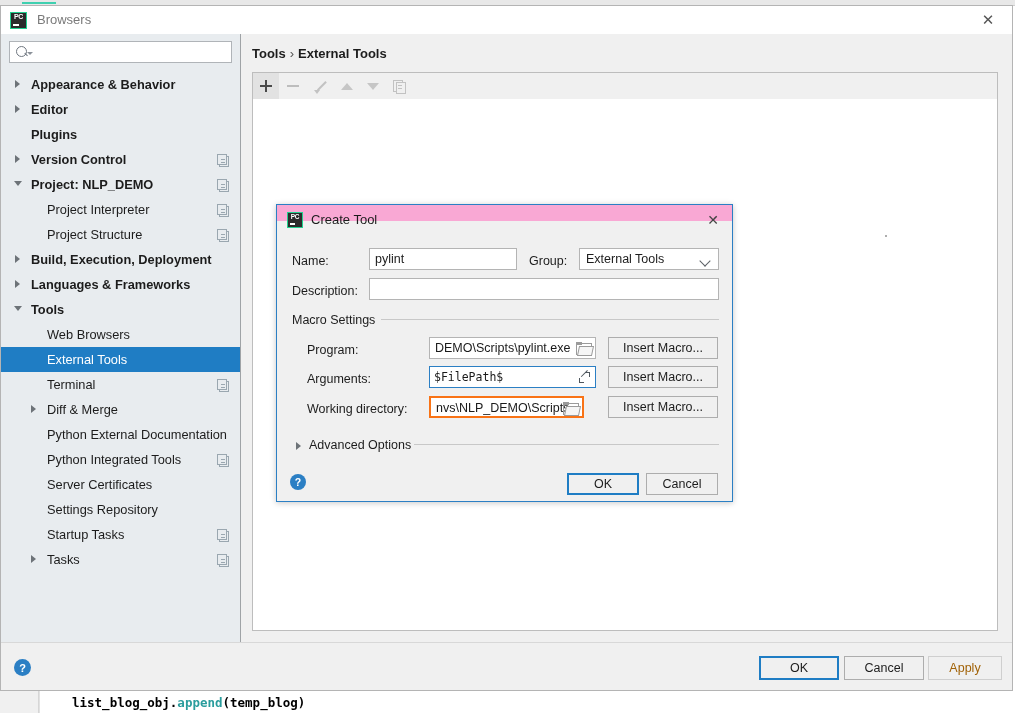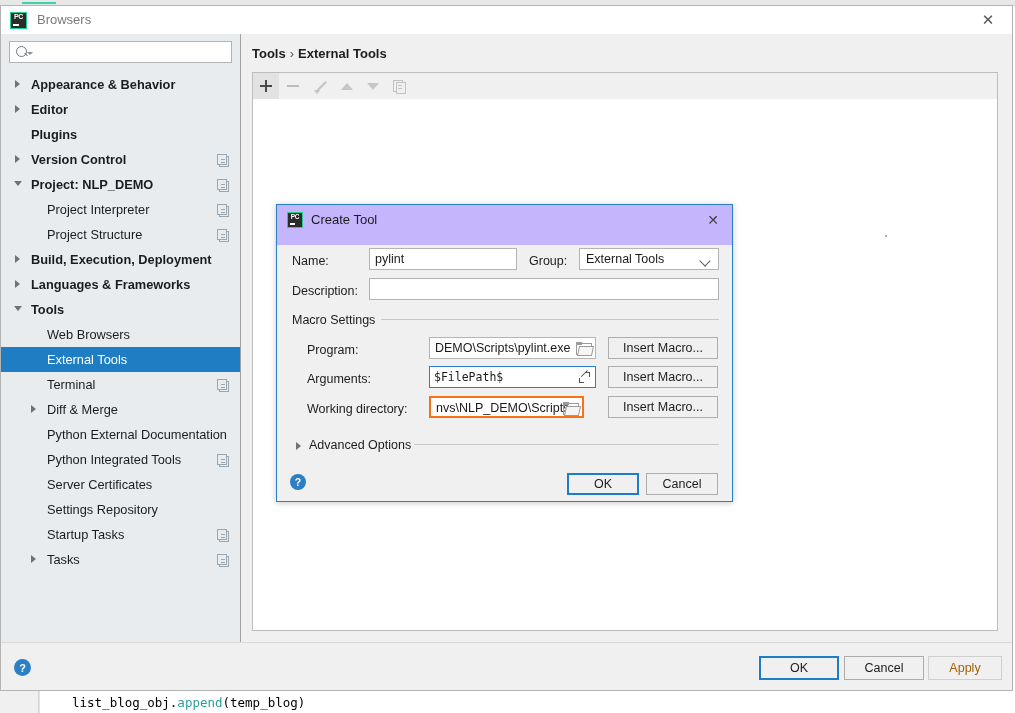--- a/index.html
+++ b/index.html
@@ -13,20 +13,21 @@
 
   
   .ide-top-strip{
     position:absolute;left:0;top:0;width:1015px;height:5px;
     background:#e8e8e8;border-bottom:1px solid #d0d0d0;
   }
   .ide-top-accent{position:absolute;left:22px;top:2px;width:34px;height:2px;background:#3fd0b0;}
   .ide-bottom{
     position:absolute;left:0;top:691px;width:858px;height:22px;background:#ffffff;
     overflow:hidden;
+    font-weight:bold;
   }
   .ide-gutter{position:absolute;left:0;top:0;width:38px;height:22px;background:#f0f0f0;border-right:1px solid #d6d6d6;}
   .ide-gutter2{position:absolute;left:39px;top:0;width:0;height:22px;border-left:1px solid #e2e2e2;}
   .ide-code{
     position:absolute;left:72px;top:4px;white-space:pre;
     font-family:"DejaVu Sans Mono","Liberation Mono",monospace;font-size:12.5px;color:#000;
   }
   .ide-code .fn{color:#2a9d9d;}
 
   
@@ -159,21 +160,21 @@
   .f-ok{position:absolute;left:758px;top:13px;width:80px;height:24px;}
   .f-cancel{position:absolute;left:843px;top:13px;width:80px;height:24px;}
   .f-apply{position:absolute;left:927px;top:13px;width:74px;height:24px;}
 
   
   .dialog{
     position:absolute;left:276px;top:204px;width:457px;height:298px;
     background:#f0f0f0;border:1px solid #2b7fc4;box-sizing:border-box;
     box-shadow:0 1px 6px rgba(0,0,0,0.22);
   }
-  .dlg-title{position:relative;height:40px;background:#c4b5fd;padding-left:28px;}
+  .dlg-title{position:relative;height:16px;background:#f9a8d4;padding-left:28px;}
   .dlg-logo{
     position:absolute;left:10px;top:7px;width:16px;height:16px;background:#2b2b2b;
     border:1.4px solid #21d08f;box-sizing:border-box;display:flex;align-items:flex-start;justify-content:center;
   }
   .dlg-logo span{font-size:6.5px;color:#fff;font-weight:bold;line-height:7px;letter-spacing:-0.3px;}
   .dlg-logo i{position:absolute;left:2px;bottom:2px;width:5px;height:2px;background:#fff;}
   .dlg-title-text{position:absolute;left:34px;top:7px;font-size:13px;color:#1c1c1c;}
   .dlg-close{
     position:absolute;right:8px;top:5px;width:22px;height:20px;display:flex;align-items:center;justify-content:center;
     font-size:14px;color:#444;cursor:default;

